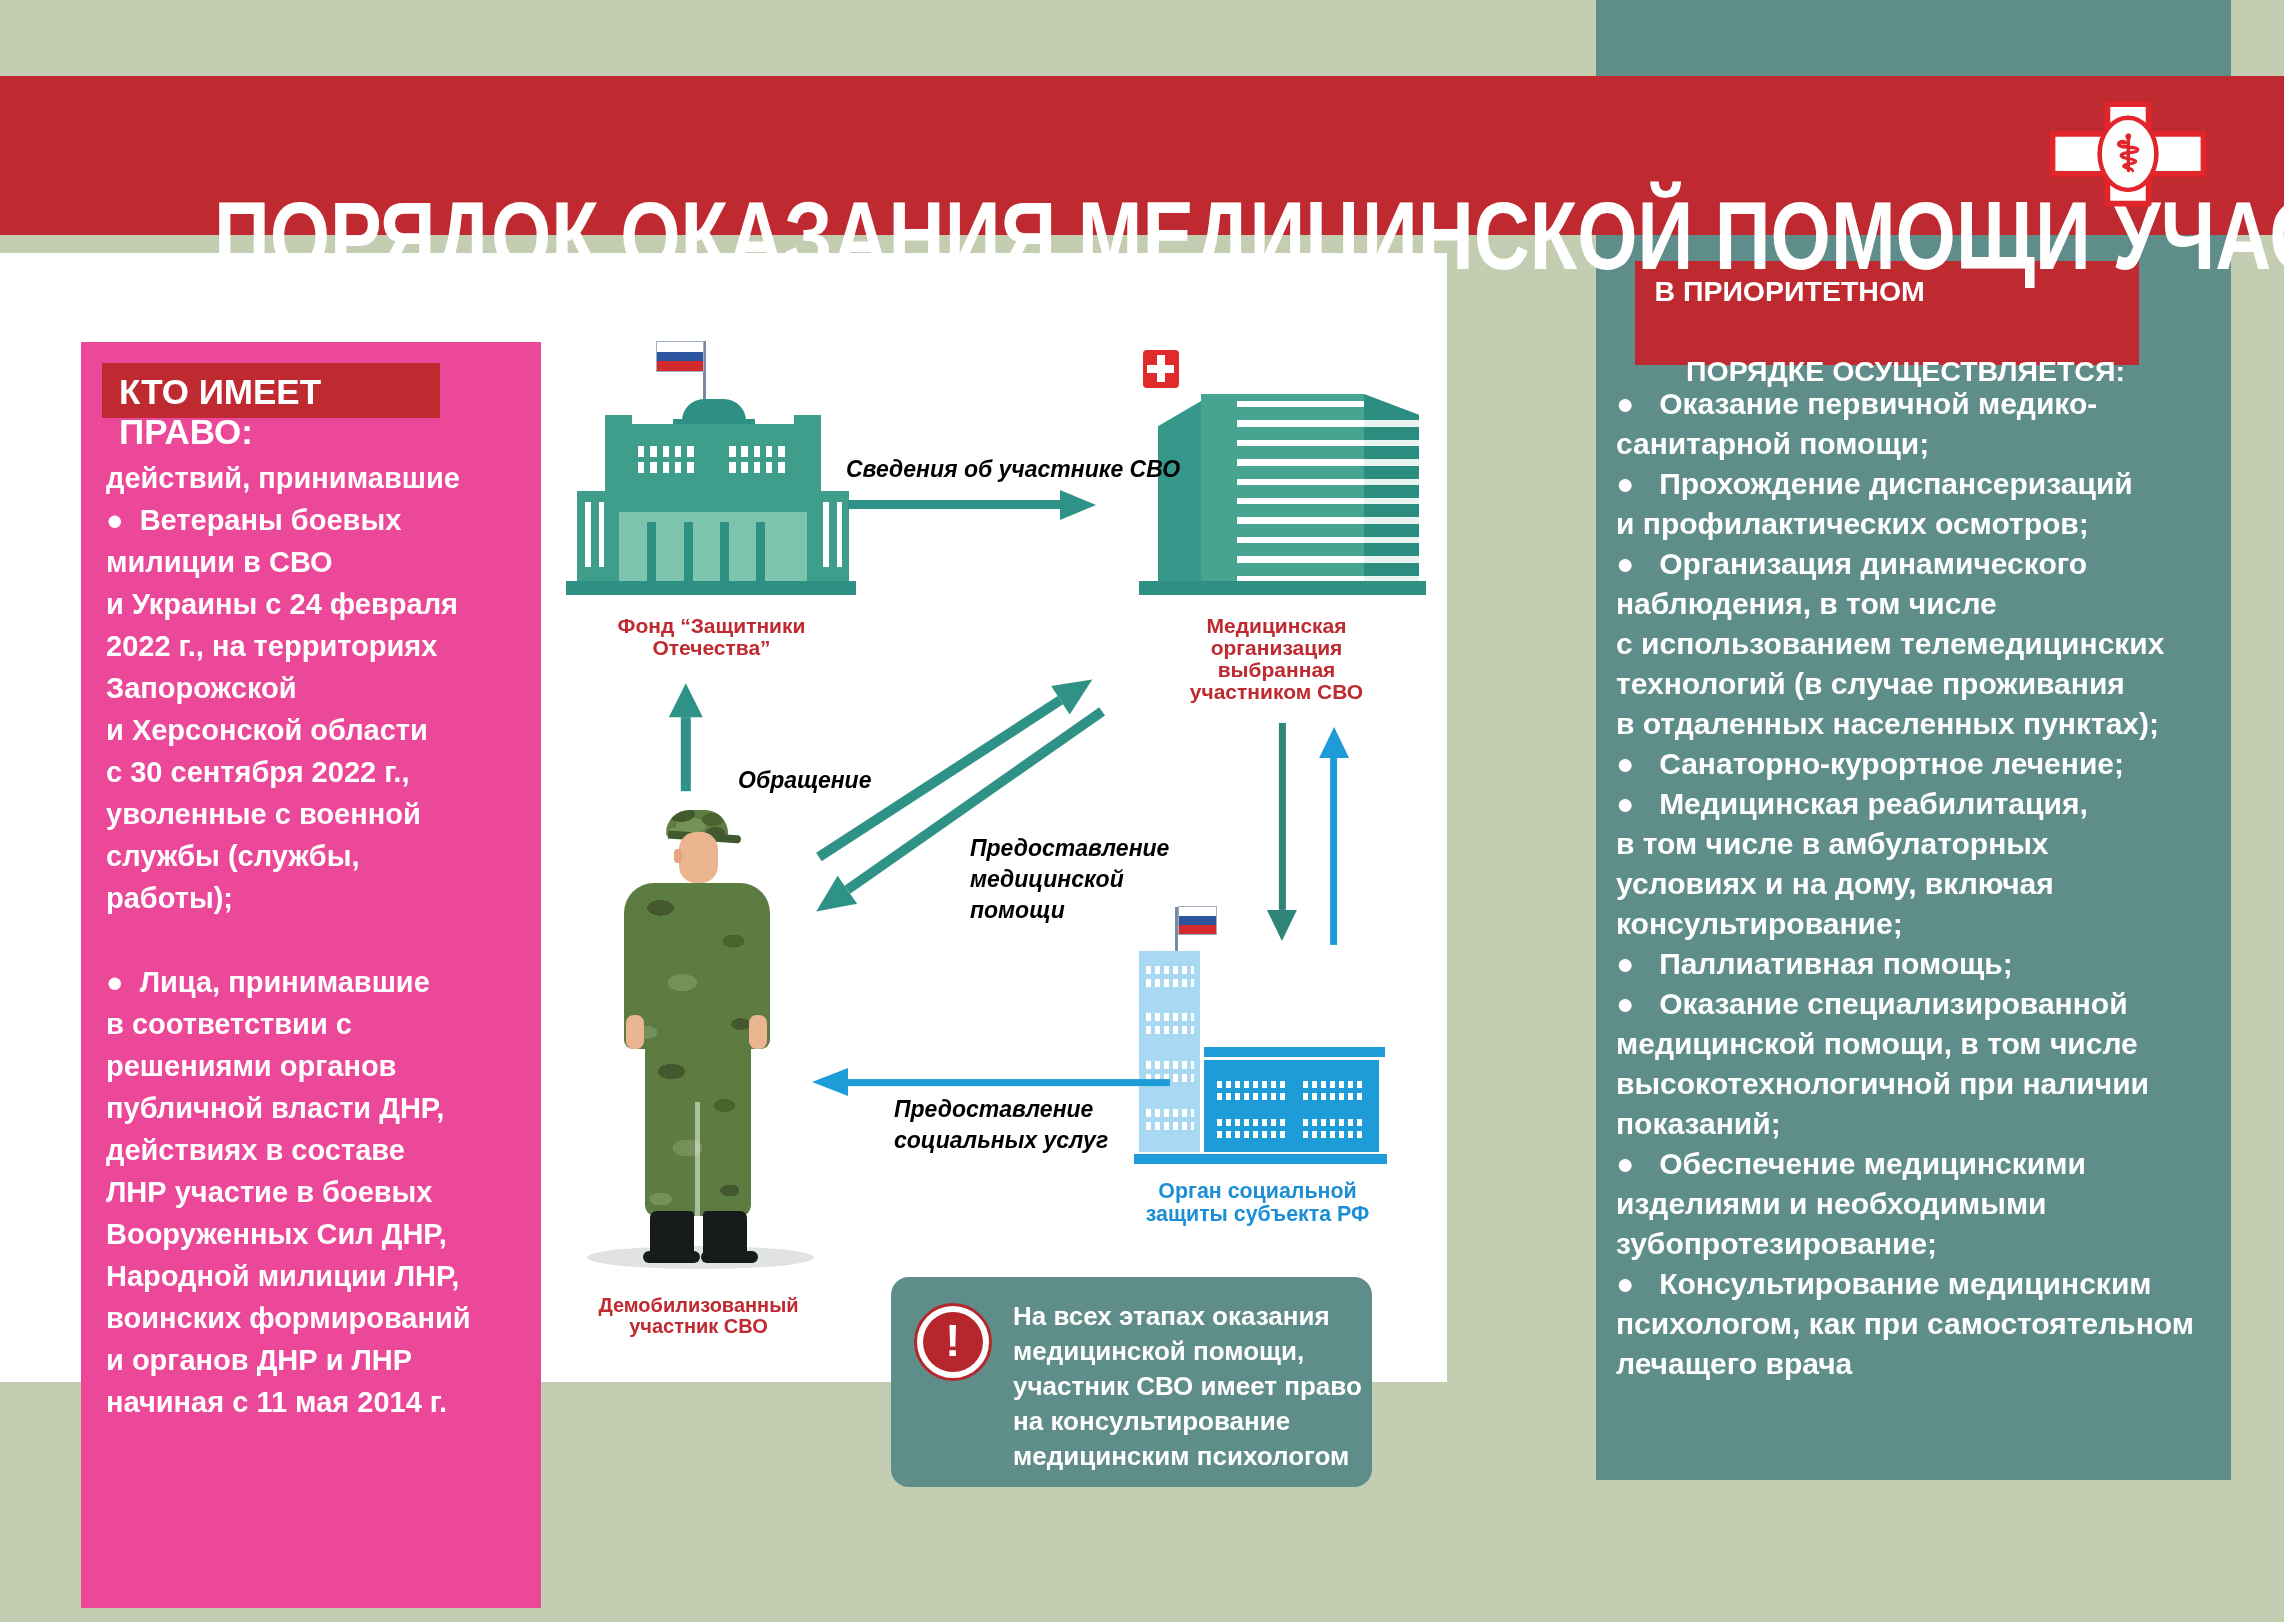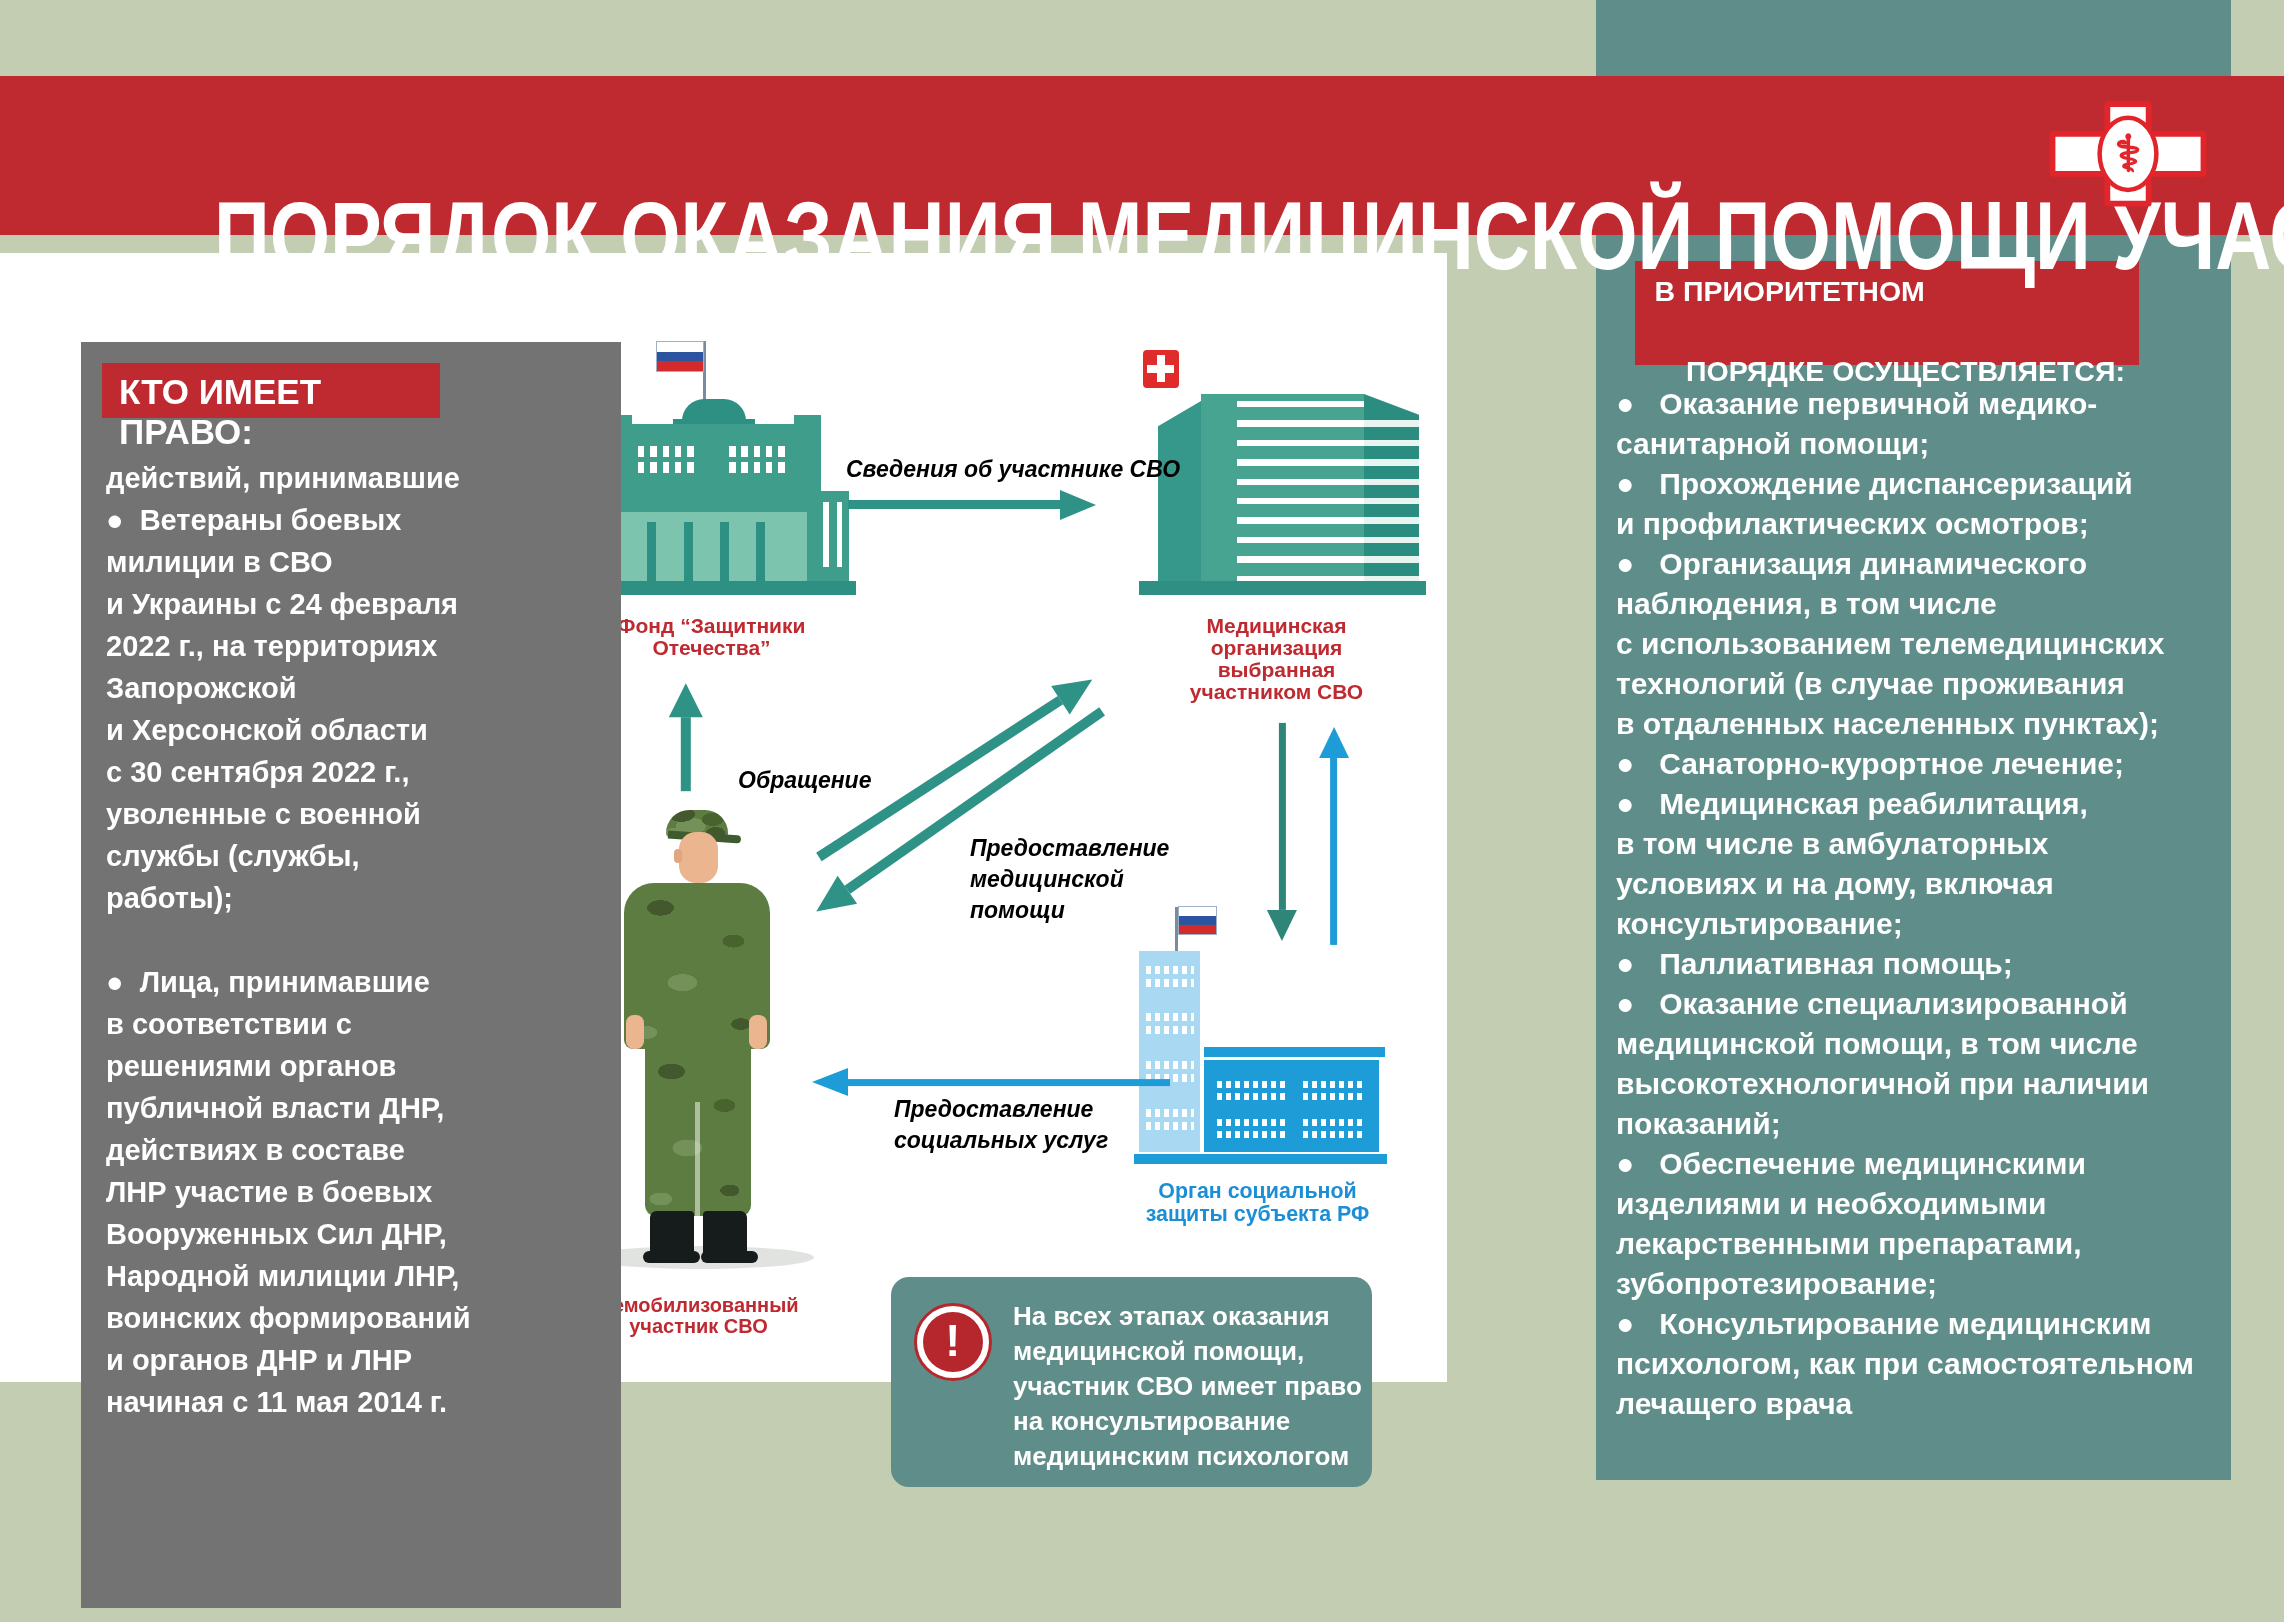--- a/index.html
+++ b/index.html
@@ -14,21 +14,21 @@
       color:#ffffff;font-weight:bold;font-size:97px;line-height:97px;white-space:nowrap;
       transform:scaleX(0.80);transform-origin:50% 50%;}
 
   
   .logo{position:absolute;left:2047px;top:99px;width:162px;height:111px;}
 
   
   .white-panel{position:absolute;left:0;top:253px;width:1447px;height:1129px;background:#ffffff;}
 
   
-  .left-panel{position:absolute;left:81px;top:342px;width:540px;height:1266px;background:#737373;}
+  .left-panel{position:absolute;left:81px;top:342px;width:460px;height:1266px;background:#ec4899;}
   .left-badge{position:absolute;left:21px;top:21px;width:338px;height:55px;background:#bf2930;}
   .left-badge span{position:absolute;left:17px;top:9px;color:#fff;font-weight:bold;font-size:35px;}
   .left-lines{position:absolute;left:25px;top:115px;color:#ffffff;font-weight:bold;
       font-size:29px;line-height:42px;}
   .left-lines div{white-space:pre;}
 
   
   .right-header{position:absolute;left:1635px;top:261px;width:504px;height:104px;background:#bf2930;}
   .right-header div{position:absolute;left:19.4px;top:10.4px;color:#fff;font-weight:bold;
       font-size:28.5px;line-height:40px;white-space:pre;}
@@ -282,21 +282,20 @@
       <div>в том числе в амбулаторных</div>
       <div>условиях и на дому, включая</div>
       <div>консультирование;</div>
       <div>●   Паллиативная помощь;</div>
       <div>●   Оказание специализированной</div>
       <div>медицинской помощи, в том числе</div>
       <div>высокотехнологичной при наличии</div>
       <div>показаний;</div>
       <div>●   Обеспечение медицинскими</div>
       <div>изделиями и необходимыми</div>
-      <div>лекарственными препаратами,</div>
       <div>зубопротезирование;</div>
       <div>●   Консультирование медицинским</div>
       <div>психологом, как при самостоятельном</div>
       <div>лечащего врача</div>
     </div>
 
   <div class="note-box">
     <div class="warn">
       <div class="warn-inner">!</div>
     </div>

